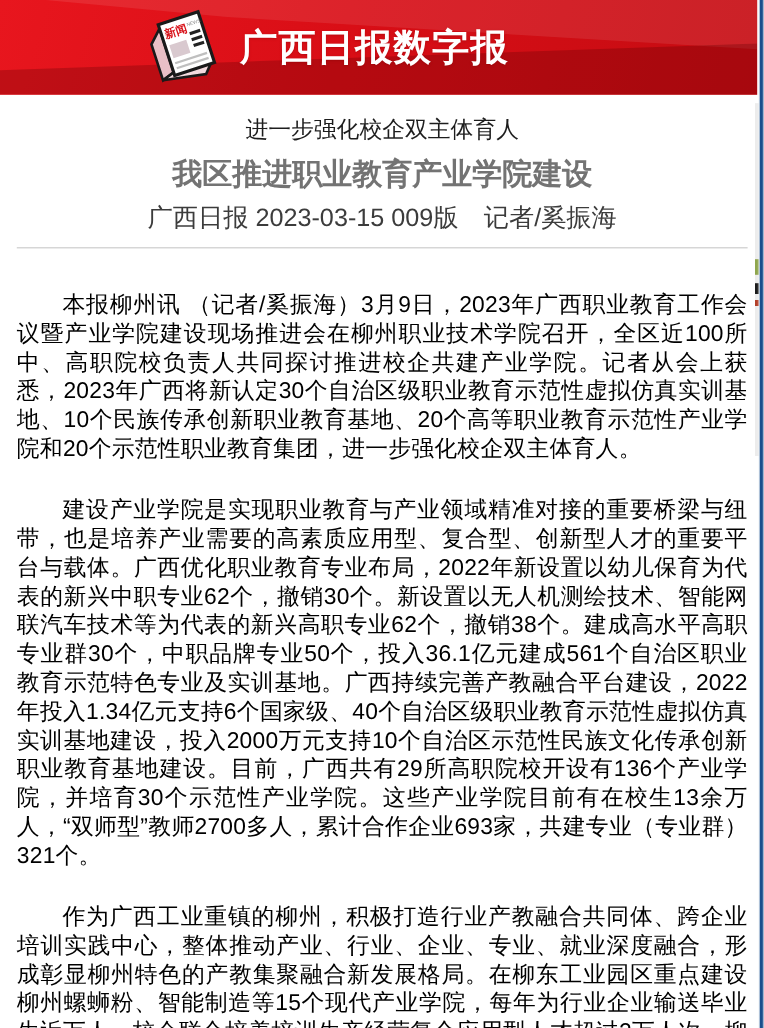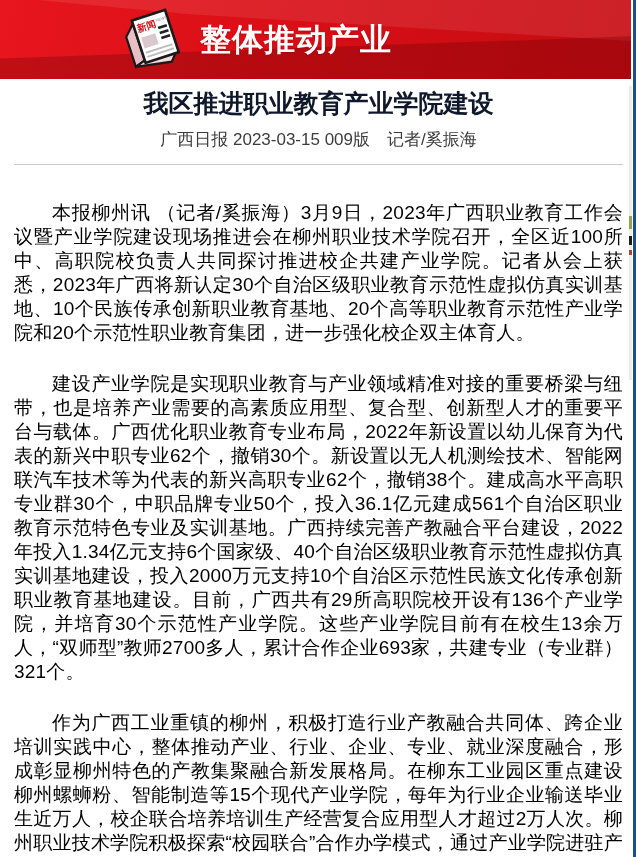--- a/index.html
+++ b/index.html
@@ -54,27 +54,27 @@
     font-size: 19px;
     line-height: 24px;
     color: #1d1d1d;
     font-weight: normal;
   }
   .headline {
     margin-top: 8px;
     text-align: center;
     font-size: 25px;
     line-height: 32px;
-    color: #0f172a;
+    color: #737373;
     font-weight: bold;
   }
   .meta {
     margin-top: 11px;
     text-align: center;
-    font-size: 17px;
+    font-size: 21px;
     line-height: 20px;
     color: #3c3c3c;
   }
   .divider {
     margin: 14px 0 0 0;
     height: 0;
     border-top: 1px solid #cccccc;
   }
   .body-text { padding-top: 36px; }
   .body-text p {
@@ -116,25 +116,26 @@
         <text x="28" y="26" font-size="11" font-weight="bold" fill="#d8121a" font-family="'Liberation Sans', sans-serif">新闻</text>
         <text x="51" y="21" font-size="4.5" fill="#8a8a8a" font-family="'Liberation Sans', sans-serif">NEWS</text>
         <rect x="51" y="27" width="10.5" height="3" fill="#222222"></rect>
         <rect x="51" y="33" width="10.5" height="3" fill="#222222"></rect>
         <rect x="51" y="39" width="10.5" height="3" fill="#222222"></rect>
         <rect x="29" y="33" width="17" height="13" fill="#d9c9cf"></rect>
         <rect x="29" y="50" width="32" height="2.2" fill="#bfbfbf"></rect>
         <rect x="29" y="55" width="32" height="2.2" fill="#bfbfbf"></rect>
       </g>
     </svg>
-    <div class="banner-title">整体推动产业</div>
+    <div class="banner-title">广西日报数字报</div>
   </div>
 </header>
 
 <main class="article">
+  <h2 class="kicker">进一步强化校企双主体育人</h2>
   <h1 class="headline">我区推进职业教育产业学院建设</h1>
   <div class="meta">广西日报 2023-03-15 009版　记者/奚振海</div>
   <div class="divider"></div>
 
   <div class="body-text">
     <p>本报柳州讯 （记者/奚振海）3月9日，2023年广西职业教育工作会议暨产业学院建设现场推进会在柳州职业技术学院召开，全区近100所中、高职院校负责人共同探讨推进校企共建产业学院。记者从会上获悉，2023年广西将新认定30个自治区级职业教育示范性虚拟仿真实训基地、10个民族传承创新职业教育基地、20个高等职业教育示范性产业学院和20个示范性职业教育集团，进一步强化校企双主体育人。</p>
     <p>建设产业学院是实现职业教育与产业领域精准对接的重要桥梁与纽带，也是培养产业需要的高素质应用型、复合型、创新型人才的重要平台与载体。广西优化职业教育专业布局，2022年新设置以幼儿保育为代表的新兴中职专业62个，撤销30个。新设置以无人机测绘技术、智能网联汽车技术等为代表的新兴高职专业62个，撤销38个。建成高水平高职专业群30个，中职品牌专业50个，投入36.1亿元建成561个自治区职业教育示范特色专业及实训基地。广西持续完善产教融合平台建设，2022年投入1.34亿元支持6个国家级、40个自治区级职业教育示范性虚拟仿真实训基地建设，投入2000万元支持10个自治区示范性民族文化传承创新职业教育基地建设。目前，广西共有29所高职院校开设有136个产业学院，并培育30个示范性产业学院。这些产业学院目前有在校生13余万人，“双师型”教师2700多人，累计合作企业693家，共建专业（专业群）321个。</p>
     <p>作为广西工业重镇的柳州，积极打造行业产教融合共同体、跨企业培训实践中心，整体推动产业、行业、企业、专业、就业深度融合，形成彰显柳州特色的产教集聚融合新发展格局。在柳东工业园区重点建设柳州螺蛳粉、智能制造等15个现代产业学院，每年为行业企业输送毕业生近万人，校企联合培养培训生产经营复合应用型人才超过2万人次。柳州职业技术学院积极探索“校园联合”合作办学模式，通过产业学院进驻产业园区，贴近中小微企业开展技术服务，探索产</p>
   </div>
 </main>

